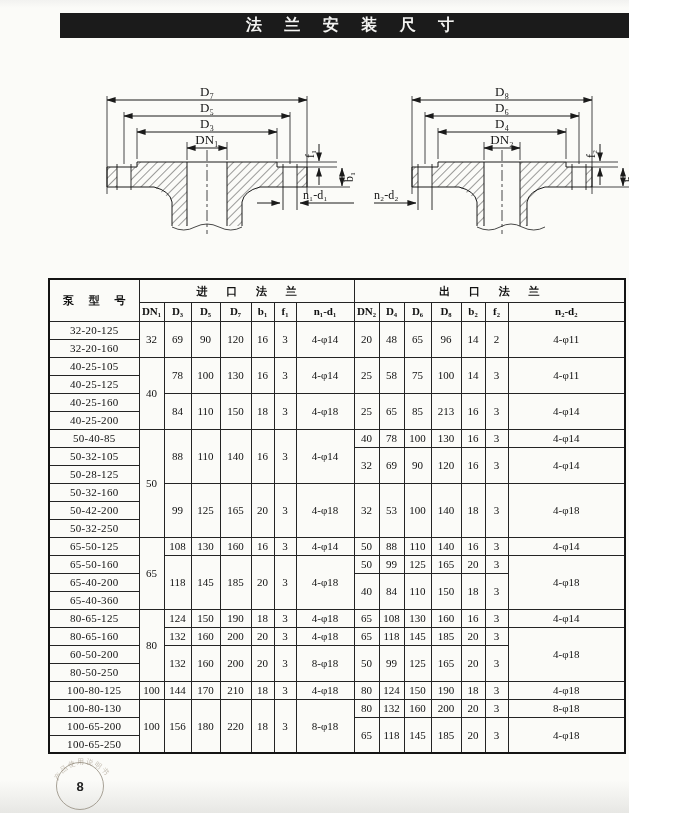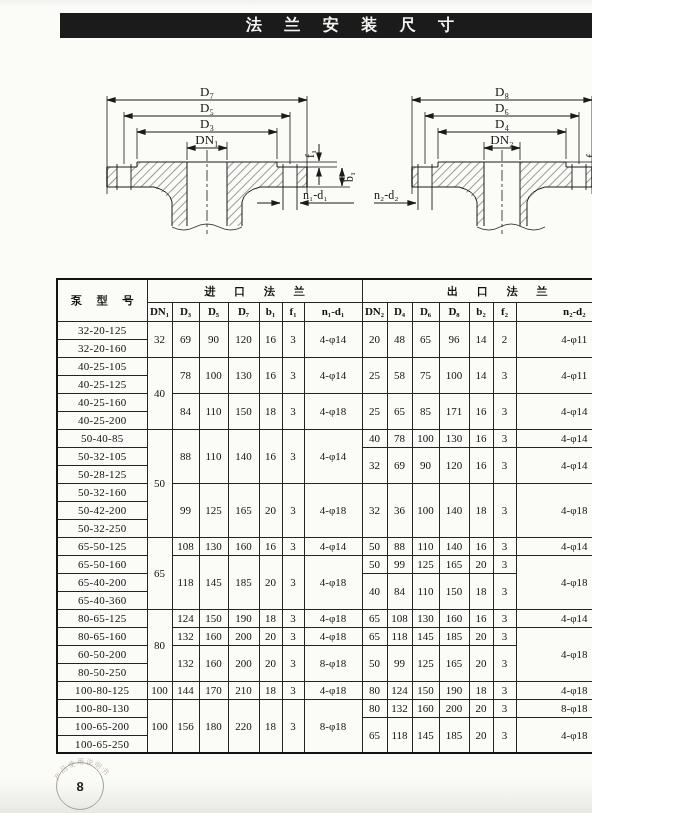--- a/index.html
+++ b/index.html
@@ -1,40 +1,40 @@
 <!DOCTYPE html>
 <html lang="zh"><head>
 <meta charset="utf-8">
 <style>
   html,body { margin:0; padding:0; }
   #screen {
     position:relative; width:592px; height:813px; overflow:hidden;
     background:linear-gradient(#f2f2f0, #fbfbf8 8px, #fbfbf8 96%, #e7e7e4);
-    font-family:"Liberation Serif","DejaVu Serif",serif; color:#151515;
+    font-family:"Liberation Serif","DejaVu Serif",serif; color:#151515;padding-left:37px;
   }
   
   .banner {
     position:absolute; left:60px; top:13px; width:580px; height:25px;
     background:#1b1b1b; display:flex; align-items:center; justify-content:center;
   }
   .banner span {
     color:#f3f3f1; font-family:"Liberation Sans","DejaVu Sans",sans-serif;
     font-weight:bold; font-size:16px; letter-spacing:9px; text-indent:9px; white-space:nowrap;
   }
   
   svg.diagram { position:absolute; }
   #diagram-inlet  { left:92px;  top:74px; }
   #diagram-outlet { left:372px; top:74px; }
   svg.diagram text {
     font-family:"Liberation Serif","DejaVu Serif",serif; font-size:13px; fill:#141414;
   }
   svg.diagram text.small { font-size:12px; }
   
   table.dims {
-    position:absolute; left:56px; top:278px; width:576px;
+    position:absolute; left:48px; top:278px; width:576px;
     border-collapse:collapse; table-layout:fixed;
     border:2px solid #141414; background:transparent;
   }
   table.dims th, table.dims td {
     border:1px solid #242424; padding:0; text-align:center;
     font-size:11px; line-height:1.1; color:#101010; overflow:hidden;
   }
   table.dims thead tr.group-row  { height:23px; }
   table.dims thead tr.cols-row   { height:19px; }
   table.dims tbody tr            { height:18px; }
@@ -233,21 +233,21 @@
           <td class="model">40-25-160</td>
           <td rowspan="2">84</td>
           <td rowspan="2">110</td>
           <td rowspan="2">150</td>
           <td rowspan="2">18</td>
           <td rowspan="2">3</td>
           <td rowspan="2">4-φ18</td>
           <td rowspan="2">25</td>
           <td rowspan="2">65</td>
           <td rowspan="2">85</td>
-          <td rowspan="2">171</td>
+          <td rowspan="2">213</td>
           <td rowspan="2">16</td>
           <td rowspan="2">3</td>
           <td rowspan="2">4-φ14</td>
         </tr>
         <tr>
           <td class="model">40-25-200</td>
         </tr>
         <tr>
           <td class="model">50-40-85</td>
           <td rowspan="6">50</td>
@@ -280,21 +280,21 @@
         </tr>
         <tr>
           <td class="model">50-32-160</td>
           <td rowspan="3">99</td>
           <td rowspan="3">125</td>
           <td rowspan="3">165</td>
           <td rowspan="3">20</td>
           <td rowspan="3">3</td>
           <td rowspan="3">4-φ18</td>
           <td rowspan="3">32</td>
-          <td rowspan="3">36</td>
+          <td rowspan="3">53</td>
           <td rowspan="3">100</td>
           <td rowspan="3">140</td>
           <td rowspan="3">18</td>
           <td rowspan="3">3</td>
           <td rowspan="3">4-φ18</td>
         </tr>
         <tr>
           <td class="model">50-42-200</td>
         </tr>
         <tr>

